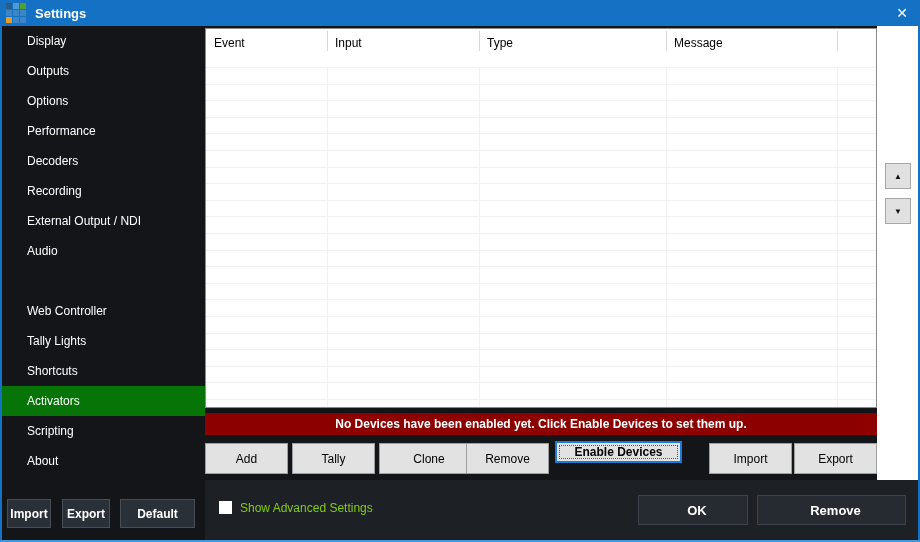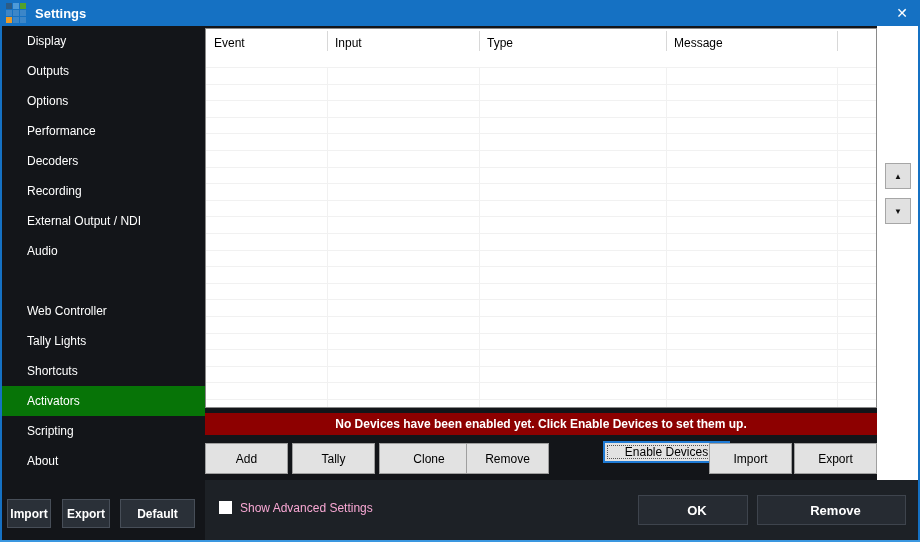--- a/index.html
+++ b/index.html
@@ -63,28 +63,28 @@
 
   
   .abtn { position:absolute; top:443px; height:31px; background:#e2e2e2; border:1px solid #9f9f9f;
           font-size:12px; color:#000; display:flex; align-items:center; justify-content:center;
           font-family:inherit; }
   .abtn-add    { left:205px; width:83px; }
   .abtn-edit   { left:292px; width:83px; }
   .abtn-clone  { left:379px; width:100px; }
   .abtn-remove { left:466px; width:83px; }
   .abtn-enable { left:555px; top:441px; width:127px; height:22px; border:2px solid #1e7ad4;
-                 font-weight:normal; outline:1px dotted #555; outline-offset:-5px;margin-left:48px; }
+                 font-weight:bold; outline:1px dotted #555; outline-offset:-5px; }
   .abtn-import { left:709px; width:83px; }
   .abtn-export { left:794px; width:83px; }
 
   
   .bottombar { position:absolute; left:205px; top:480px; width:713px; height:60px; background:#1d2126; }
   .checkbox { position:absolute; left:14px; top:21px; width:13px; height:13px; background:#fff; }
-  .checkbox-label { position:absolute; left:35px; top:21px; color:#f9a8d4; font-size:12px; }
+  .checkbox-label { position:absolute; left:35px; top:21px; color:#84cc16; font-size:12px; }
   .dlg-btn { position:absolute; top:15px; height:30px; background:#262b32; border:1px solid #3e444d;
              color:#fff; font-weight:bold; font-size:13px; display:flex; align-items:center;
              justify-content:center; font-family:inherit;padding-left:8px; }
   .dlg-ok     { left:433px; width:110px; }
   .dlg-cancel { left:552px; width:149px; }
 </style>
 </head>
 <body>
 
 <div class="window">

